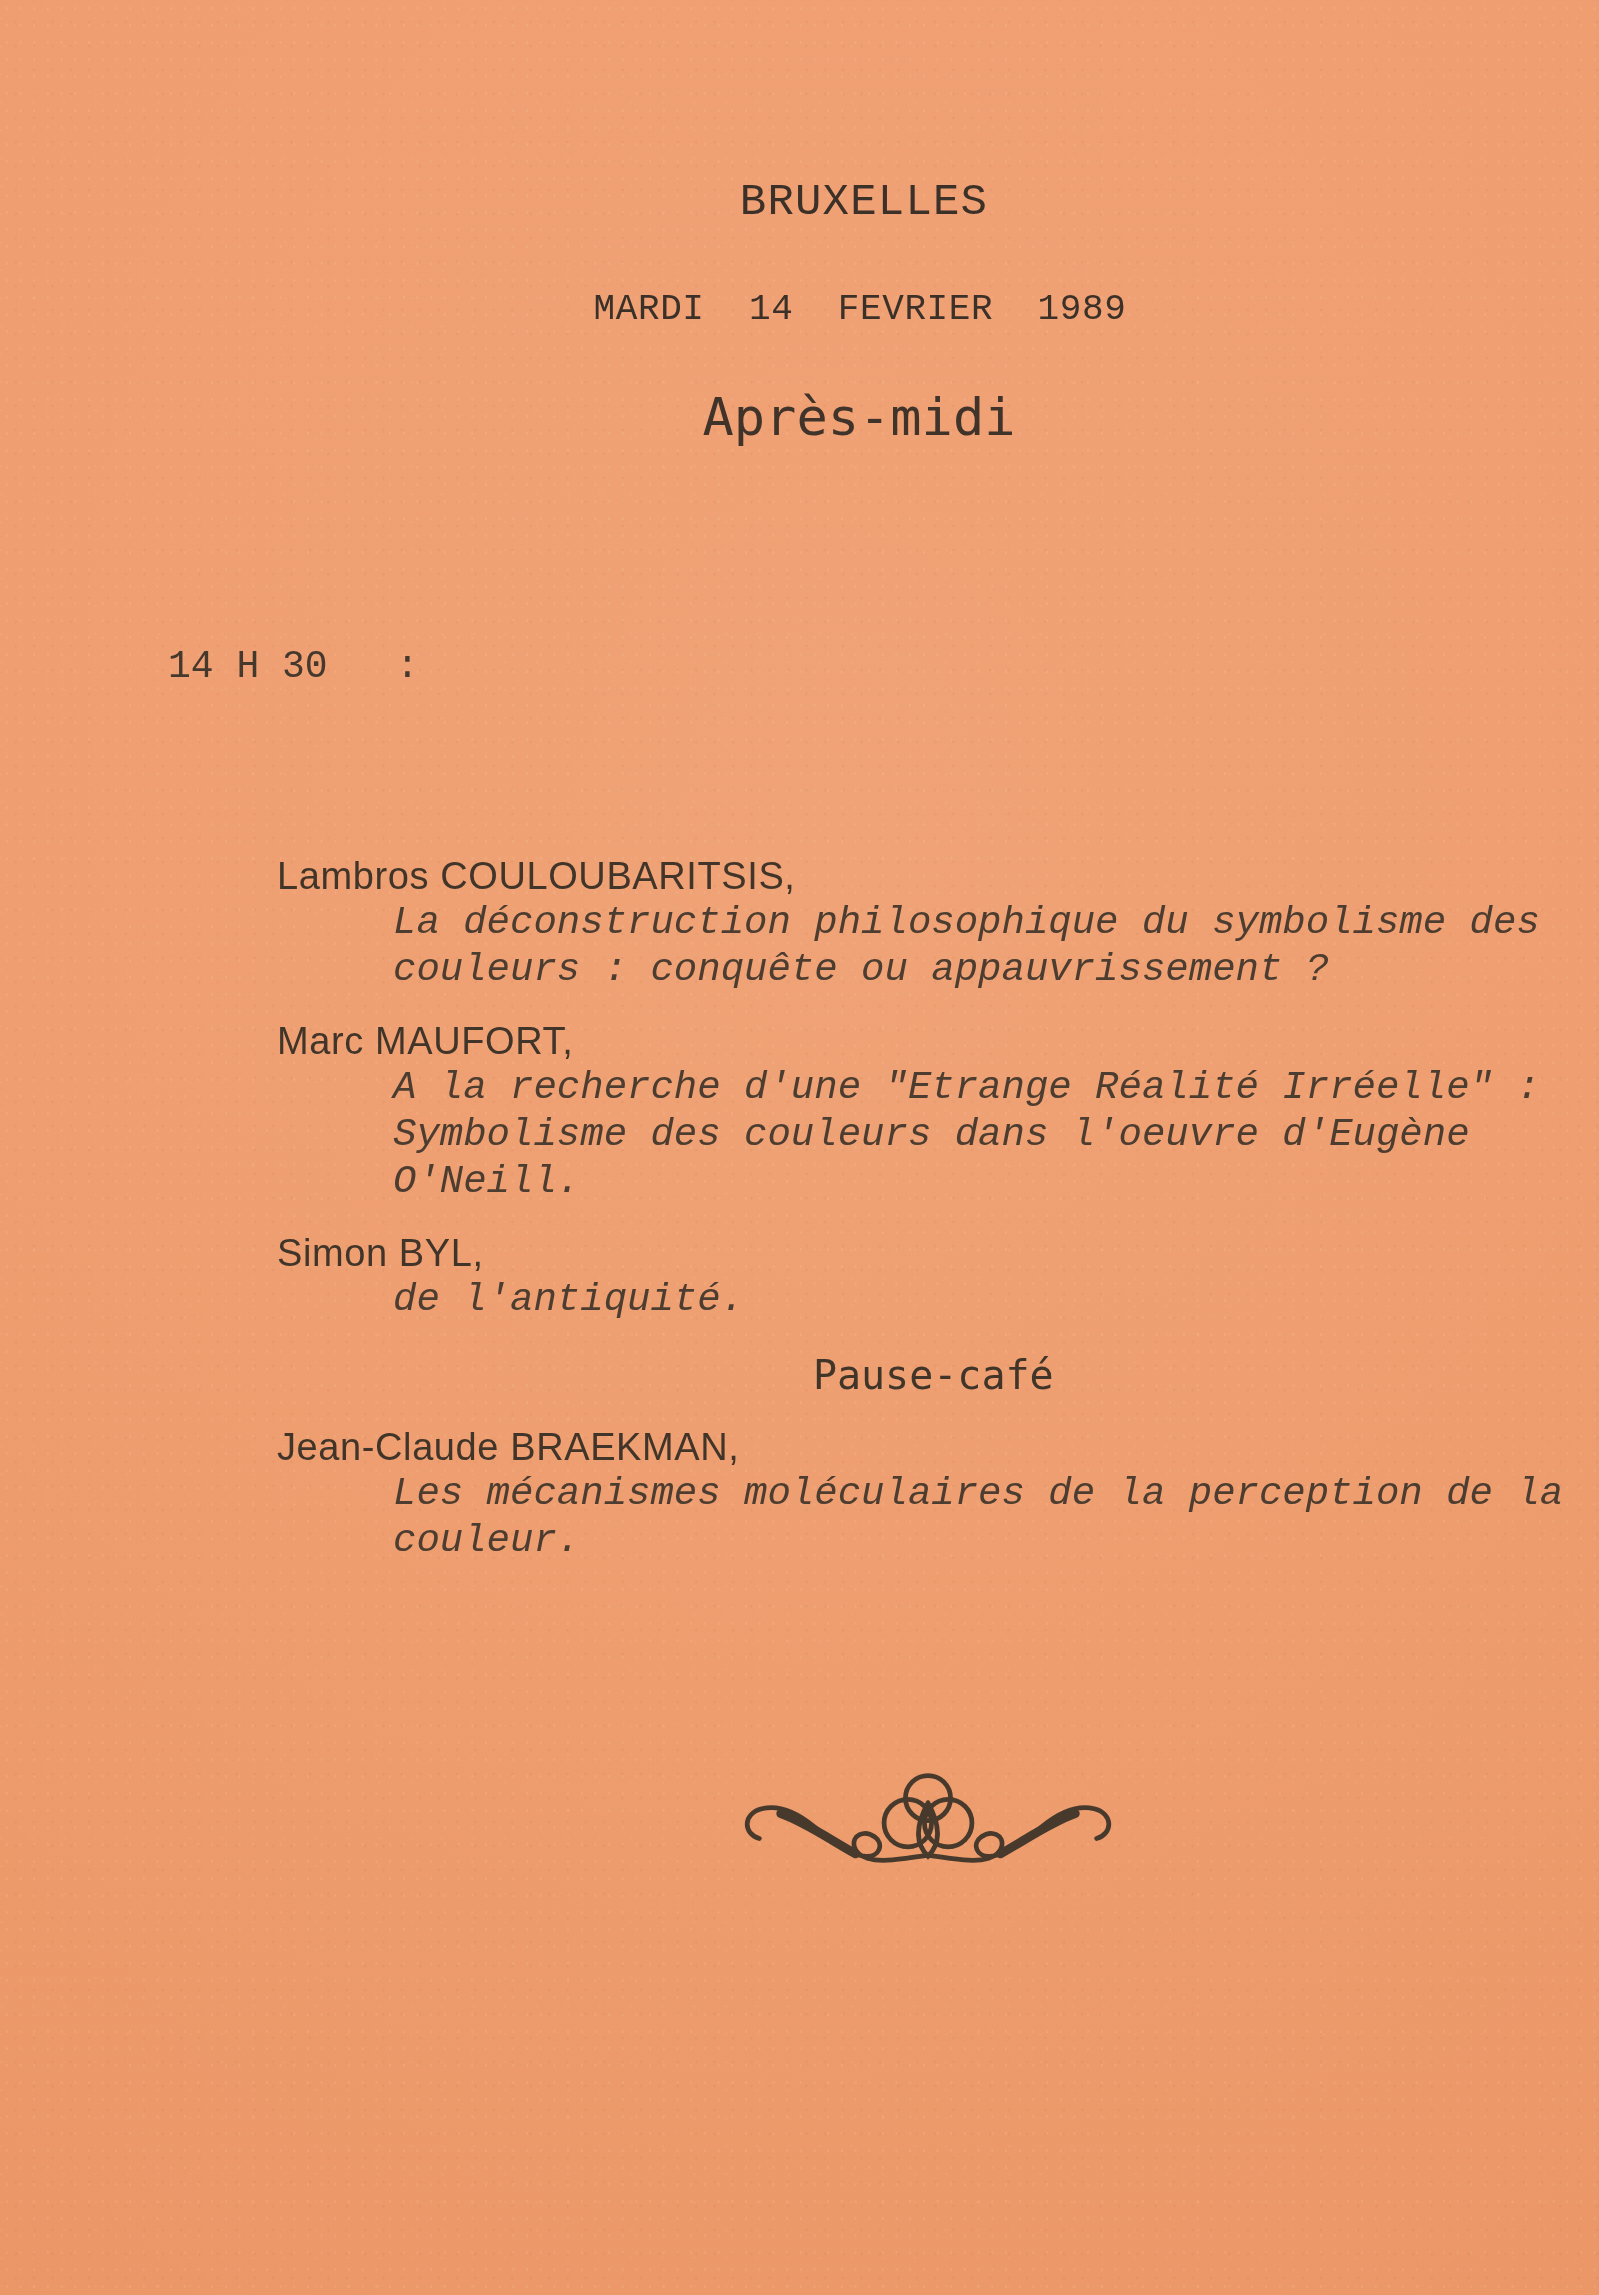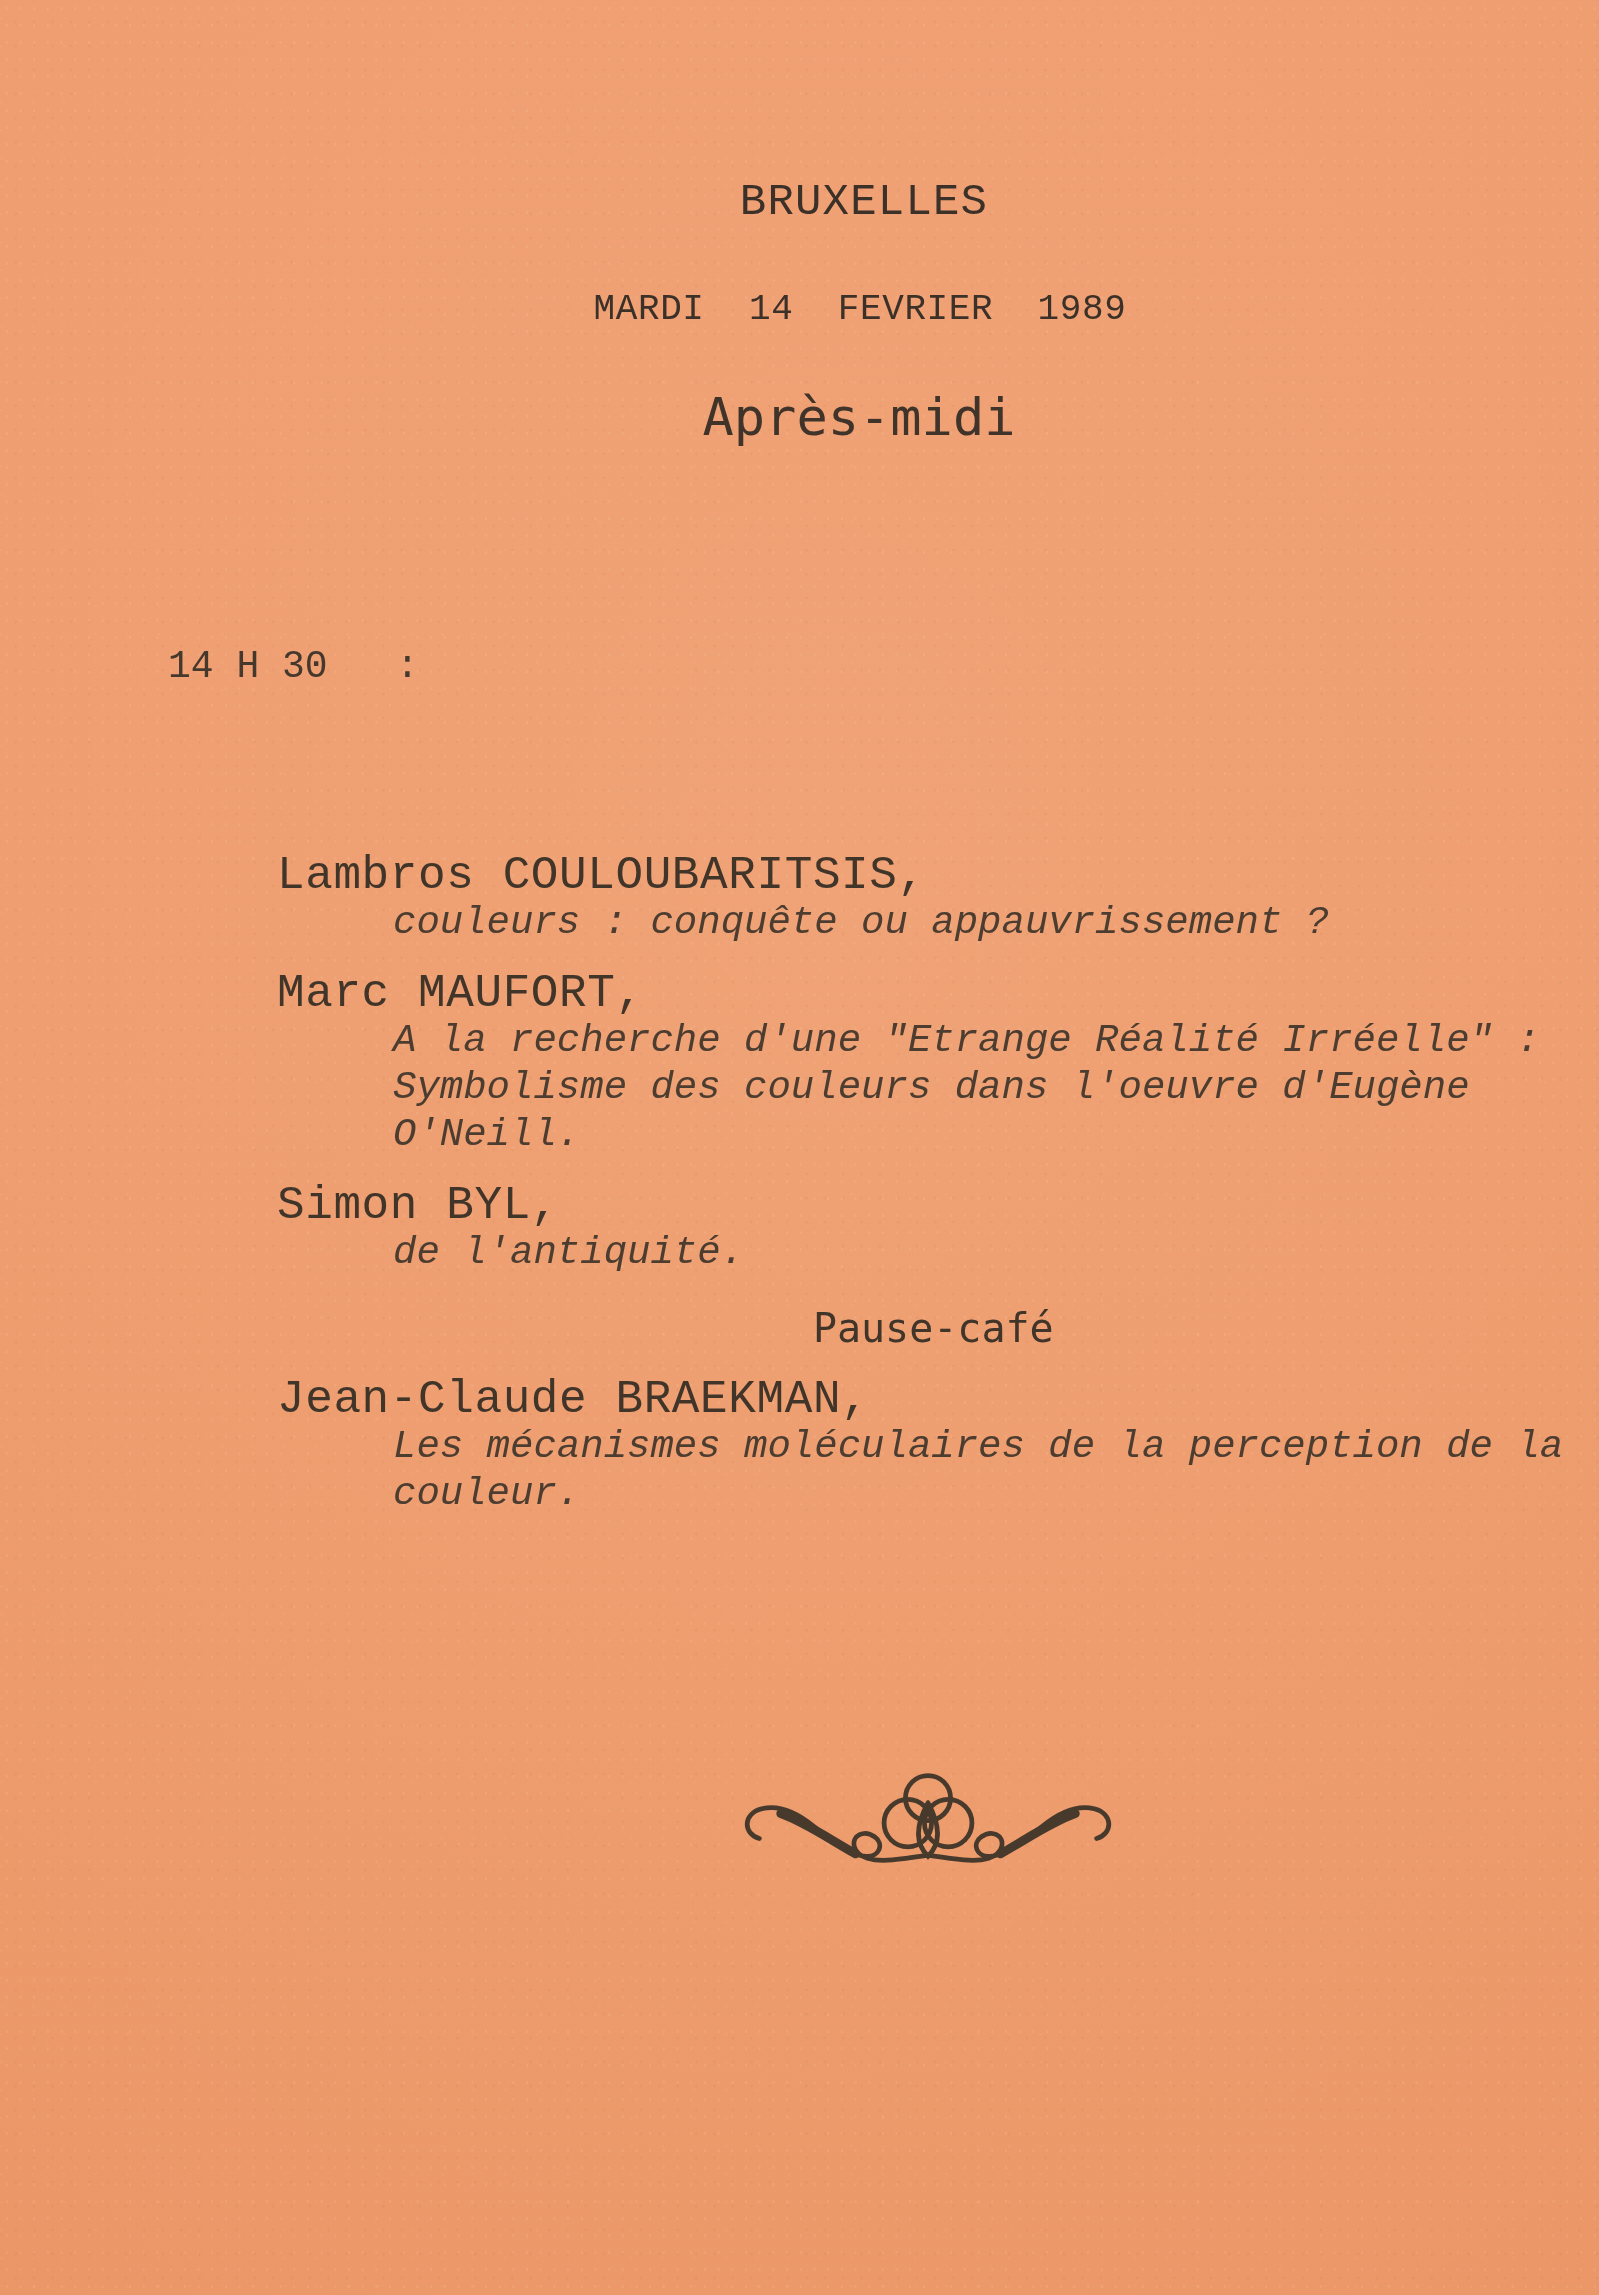--- a/index.html
+++ b/index.html
@@ -69,22 +69,22 @@
     position: absolute;
     top: 853px;
     left: 277px;
     width: 1284px;
     line-height: 47px;
   }
   .speaker {
     margin: 0 0 24px 0;
   }
   .speaker-name {
-    font-family: Liberation Mono, monospace;
-    font-size: 46px;
+    font-family: Liberation Sans, sans-serif;
+    font-size: 38px;
     letter-spacing: 0.6px;
     white-space: pre;
     color: #41352a;
   }
   .speaker-title {
     margin-left: 116px;
   }
   .title-line {
     font-family: "Liberation Mono", monospace;
     font-style: italic;
@@ -120,20 +120,21 @@
 
   <div class="typeline centered session-line">Après-midi</div>
 
   <div class="typeline time-line">14 H 30   :</div>
 
   <div class="speakers">
 
     <div class="speaker">
       <div class="speaker-name">Lambros COULOUBARITSIS,</div>
       <div class="speaker-title">
+        <div class="title-line">La déconstruction philosophique du symbolisme des</div>
         <div class="title-line">couleurs : conquête ou appauvrissement ?</div>
       </div>
     </div>
 
     <div class="speaker">
       <div class="speaker-name">Marc MAUFORT,</div>
       <div class="speaker-title">
         <div class="title-line">A la recherche d'une "Etrange Réalité Irréelle" :</div>
         <div class="title-line">Symbolisme des couleurs dans l'oeuvre d'Eugène</div>
         <div class="title-line">O'Neill.</div>

